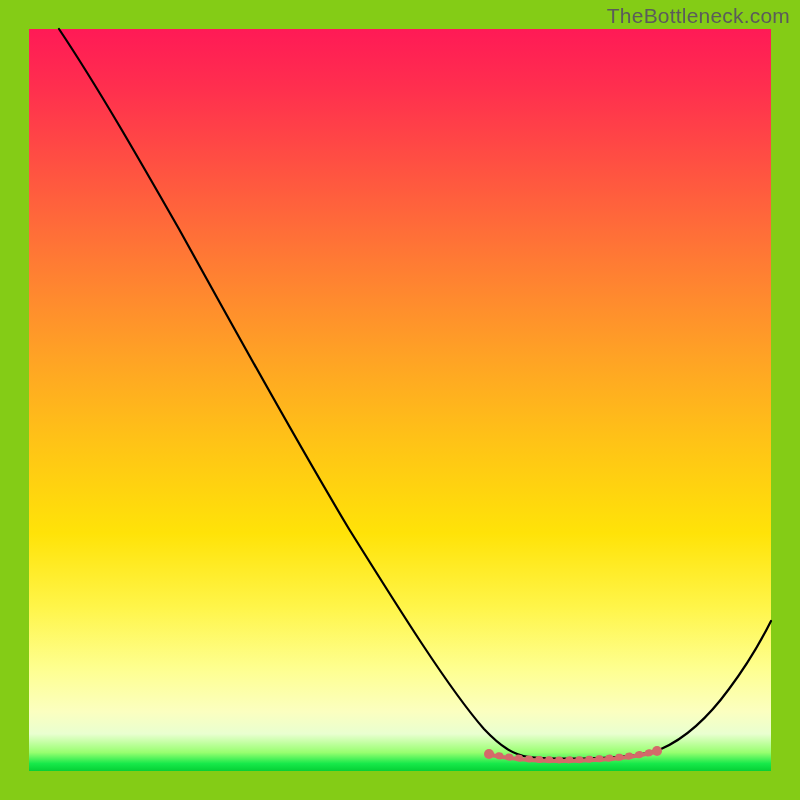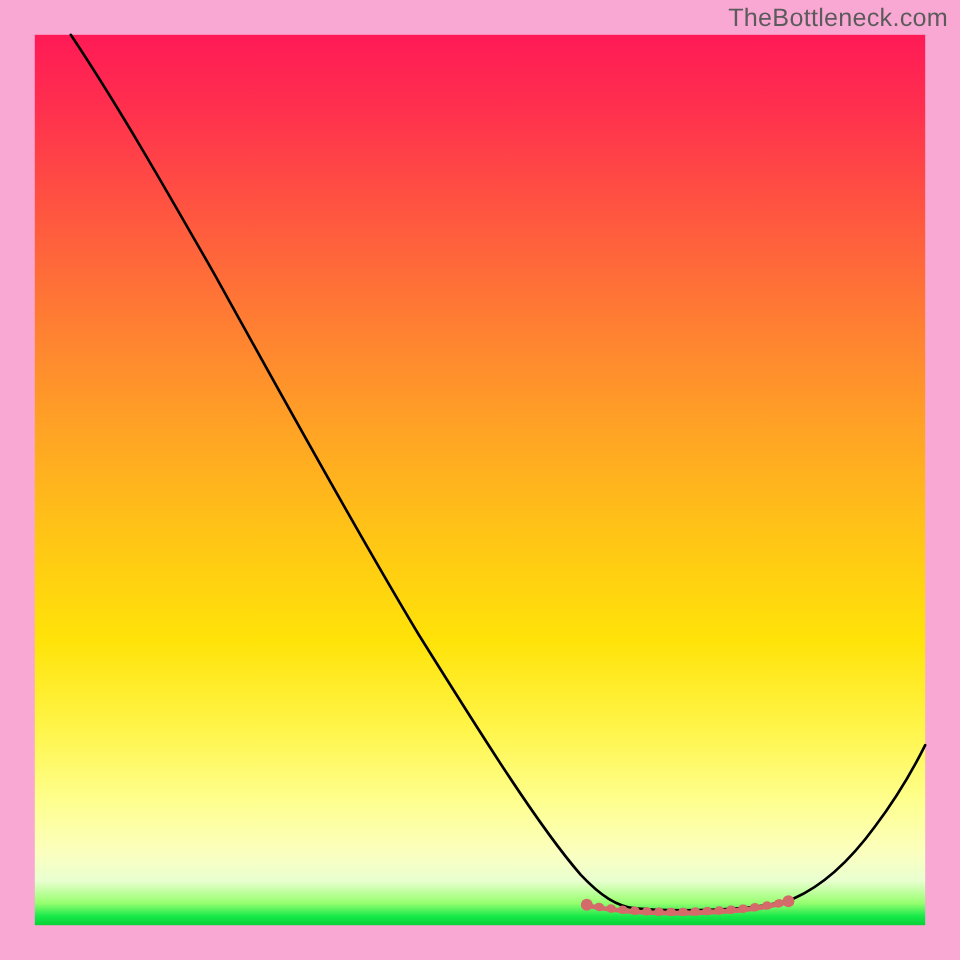--- a/index.html
+++ b/index.html
@@ -10,21 +10,21 @@
     background: #000;
     overflow: hidden;
     font-family: Arial, Helvetica, sans-serif;
   }
   .frame {
     position: absolute;
     left: 0;
     top: 0;
     width: 800px;
     height: 800px;
-    background: #f9a8d4;
+    background: #84cc16;
   }
   .plot-area {
     position: absolute;
     left: 29px;
     top: 29px;
     width: 742px;
     height: 742px;
     
     background: linear-gradient(
       to bottom,

